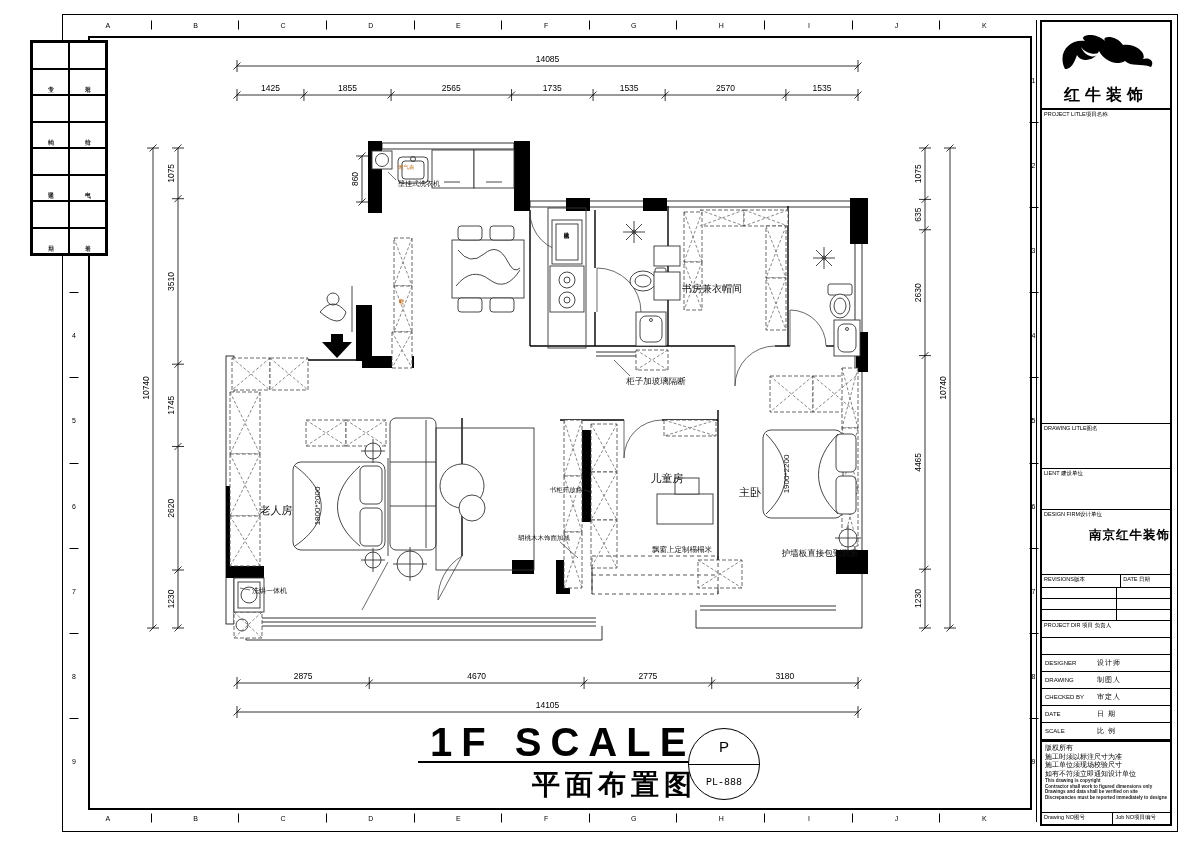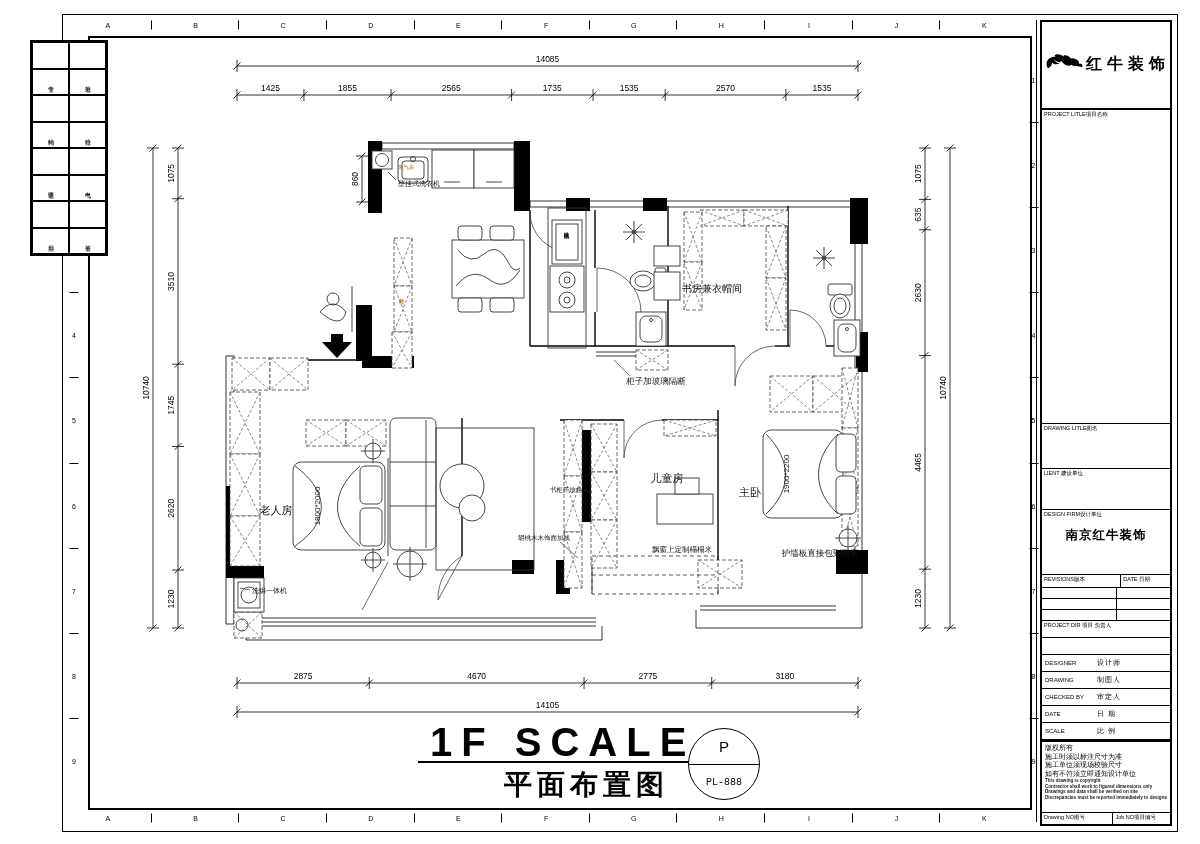--- a/index.html
+++ b/index.html
@@ -20,40 +20,40 @@
   .gvcell:not(:last-child)::after{content:"";position:absolute;bottom:0;left:50%;transform:translateX(-50%);width:9px;height:1px;background:#000;}
   
   .sign-strip{left:30px;top:40px;width:74px;height:212px;border:2px solid #000;background:#fff;
     display:grid;grid-template-columns:1fr 1fr;grid-auto-rows:1fr;}
   .sign-cell{border:1px solid #000;font-size:6px;display:flex;align-items:center;justify-content:center;
     writing-mode:vertical-rl;letter-spacing:1px;color:#111;overflow:hidden;}
   .sign-empty{border:1px solid #000;}
   
   .tblock{left:1040px;top:20px;width:128px;height:802px;border:2px solid #000;background:#fff;display:flex;flex-direction:column;}
   .tb-sec{border-bottom:1px solid #000;position:relative;flex:none;}
-  .tb-logo{height:84px;border-bottom:2px solid #000;display:flex;flex-direction:row;align-items:center;justify-content:flex-end;padding-bottom:2px;}
+  .tb-logo{height:84px;border-bottom:2px solid #000;display:flex;flex-direction:column;align-items:center;justify-content:flex-end;padding-bottom:2px;}
   .tb-company{font-size:16px;font-weight:bold;letter-spacing:5px;color:#000;white-space:nowrap;}
   .tb-label{font-size:5.5px;color:#000;padding:1px 2px;white-space:nowrap;overflow:hidden;}
   .tb-project{height:313px;} .tb-drawtitle{height:44px;} .tb-client{height:40px;}
-  .tb-firm{height:64px;} .tb-firm-name{text-align:center;font-size:12.5px;font-weight:bold;margin-top:8px;letter-spacing:1px;}
+  .tb-firm{height:64px;} .tb-firm-name{text-align:right;font-size:12.5px;font-weight:bold;margin-top:8px;letter-spacing:1px;}
   .tb-revhdr{height:12px;display:flex;} .tb-revhdr .tb-label{flex:none;}
   .tb-revhdr .c1{width:58%;border-right:1px solid #000;} .tb-revhdr .c2{width:42%;}
   .tb-revrow{height:10px;display:flex;} .tb-revrow .c1{width:58%;border-right:1px solid #000;} 
   .tb-pdir{height:16px;} .tb-blankrow{height:16px;}
   .tb-row{height:16px;display:flex;align-items:center;}
   .tb-row .en{font-size:6px;width:52px;padding-left:3px;} .tb-row .cn{font-size:7px;letter-spacing:1px;}
   .tb-notes{height:66px;border-bottom:1px solid #000;padding:2px 3px;border-top:2px solid #000;}
   .note-cn{font-size:7px;line-height:8.5px;color:#000;white-space:nowrap;overflow:hidden;}
   .note-en{font-size:4.6px;line-height:5.6px;color:#222;font-weight:bold;white-space:nowrap;overflow:hidden;}
   .tb-foot{flex:1;display:flex;}
   .tb-foot .fc1{width:55%;border-right:1px solid #000;} 
   
   .ftitle-en{left:430px;top:720px;font-size:40px;font-weight:bold;letter-spacing:9px;color:#000;}
   .ftitle-line{left:418px;top:761px;width:272px;border-top:2.5px solid #000;}
-  .ftitle-cn{left:504px;top:766px;font-size:28px;font-weight:bold;letter-spacing:5px;color:#000;}
+  .ftitle-cn{left:532px;top:766px;font-size:28px;font-weight:bold;letter-spacing:5px;color:#000;}
   .tcirc{left:688px;top:728px;width:70px;height:70px;border:1.5px solid #000;border-radius:50%;background:#fff;}
   .tcirc .half{position:absolute;left:0;width:100%;height:50%;display:flex;align-items:center;justify-content:center;}
   .tcirc .top{top:0;font-size:15px;} .tcirc .bot{top:50%;font-size:10px;border-top:1.5px solid #000;letter-spacing:0;font-family:Liberation Mono, monospace;}
   
   svg text{font-family:"Liberation Sans",sans-serif;}
   .wall{fill:#000;stroke:none;}
   .thin{stroke:#000;stroke-width:1.4;fill:none;}
   .thin2{stroke:#000;stroke-width:0.8;fill:none;}
   .furn{stroke:#333;stroke-width:0.9;fill:#fff;}
   .furnl{stroke:#333;stroke-width:0.9;fill:none;}

